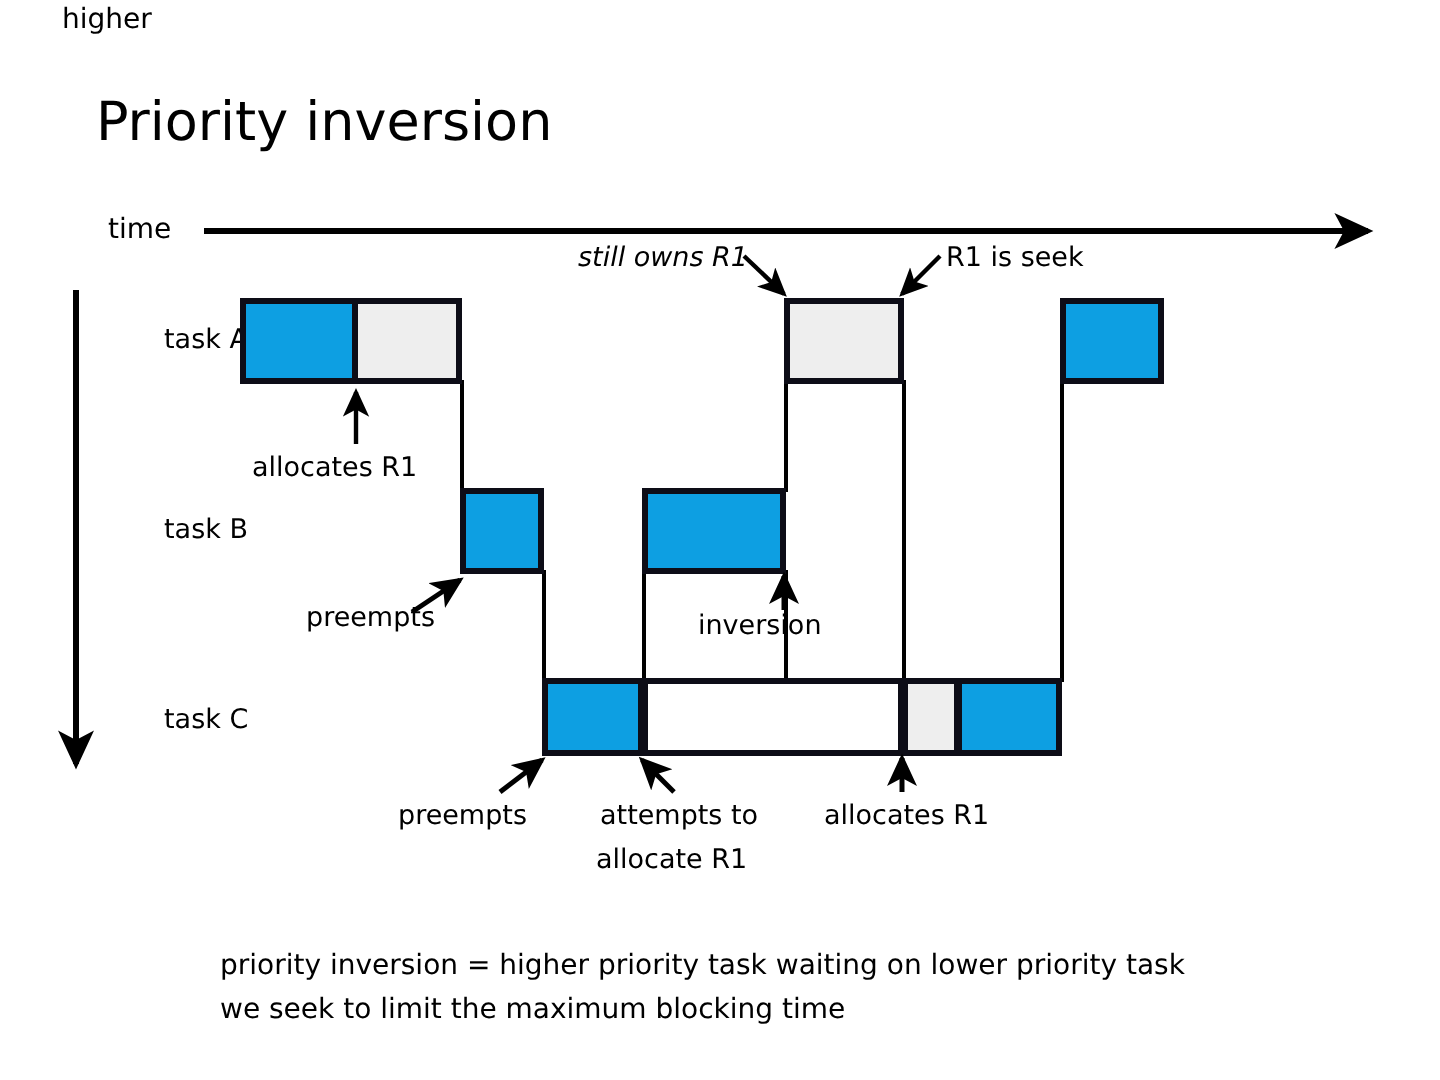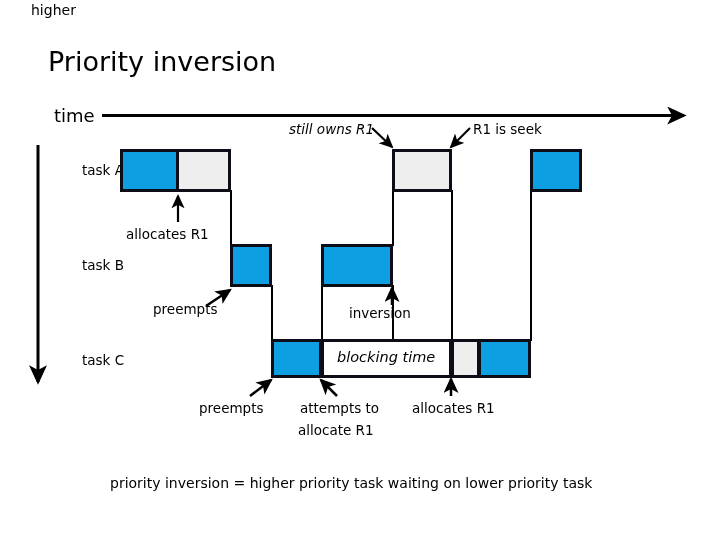--- a/index.html
+++ b/index.html
@@ -29,21 +29,21 @@
     white-space: nowrap;
   }
 
   
   .lbl {
     position: absolute;
     font-size: 13.5px;
     line-height: 17px;
     white-space: nowrap;
   }
-  .axis-lbl { font-size: 18px; }
+  .axis-lbl { font-size: 14px; }
   .row-lbl  { font-size: 13.5px; margin-left: 26px; }
   .prio-lbl {
     font-size: 14px;
     line-height: 21px;
     white-space: nowrap;
   }
   .foot {
     position: absolute;
     font-size: 14px;
     line-height: 22px;
@@ -122,36 +122,36 @@
   <div class="blk" style="left:530px; top:149px; width:52px;  height:43px;"></div>
 
   <div class="blk" style="left:230px; top:244px; width:42px; height:43px;"></div>
   <div class="blk" style="left:321px; top:244px; width:72px; height:43px;"></div>
 
   <div class="blk" style="left:271px; top:339px; width:51px;  height:39px;"></div>
   <div class="blk block" style="left:321px; top:339px; width:131px; height:39px;"></div>
   <div class="blk idle" style="left:451px; top:339px; width:29px;  height:39px;"></div>
   <div class="blk" style="left:478px; top:339px; width:53px;  height:39px;"></div>
 
-  <div class="blocklabel" style="left:337px; top:349px;">blocking time</div>
 
   <div class="lbl" style="left:289px; top:121px;font-style:italic;">still owns R1</div>
   <div class="lbl" style="left:473px; top:121px;">R1 is seek</div>
 
   <div class="lbl" style="left:126px; top:226px;">allocates R1</div>
 
   <div class="lbl" style="left:153px; top:301px;">preempts</div>
   <div class="lbl" style="left:349px; top:305px;">inversion</div>
 
   <div class="lbl" style="left:199px; top:400px;">preempts</div>
   <div class="lbl" style="left:300px; top:400px;">attempts to</div>
   <div class="lbl" style="left:298px; top:422px;">allocate R1</div>
   <div class="lbl" style="left:412px; top:400px;">allocates R1</div>
 
   <div class="foot" style="left:110px; top:472px;text-align:right;">priority inversion = higher priority task waiting on lower priority task</div>
+  <div class="foot" style="left:110px; top:494px;">we seek to limit the maximum blocking time</div>
 
   <svg class="overlay" viewBox="0 0 720 540">
     <defs>
       <marker id="ah" markerWidth="7" markerHeight="7" refX="5.6" refY="3" orient="auto">
         <path d="M0,0 L6.5,3 L0,6 L1.6,3 Z" fill="#000000"></path>
       </marker>
     </defs>
 
     <g>
       <path d="M660,115.5 L684,115.5" stroke="#000000" stroke-width="3" marker-end="url(#ah)"></path>

